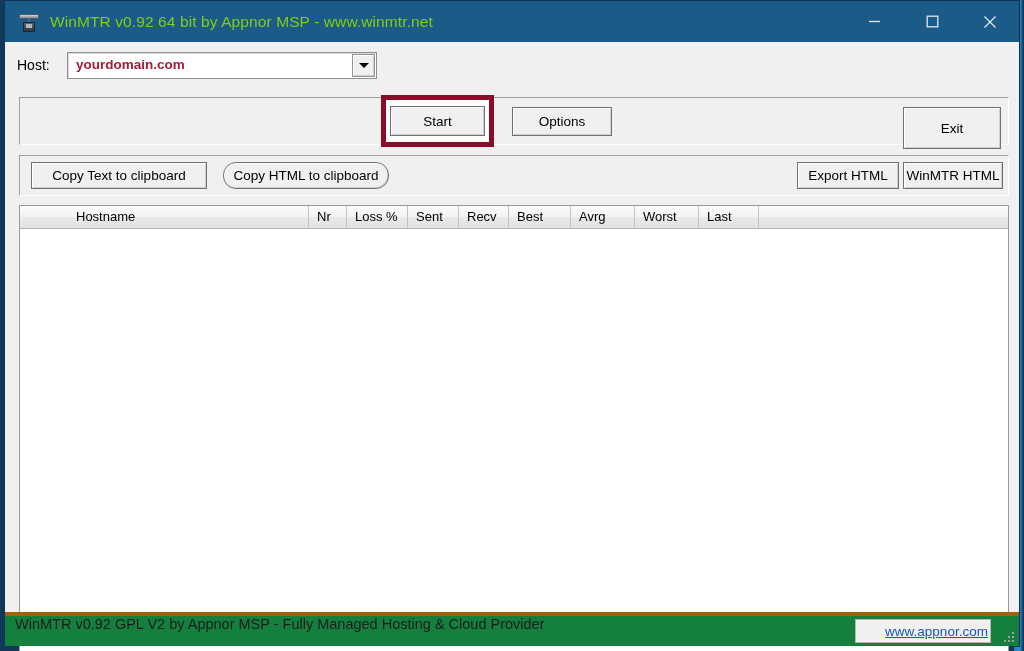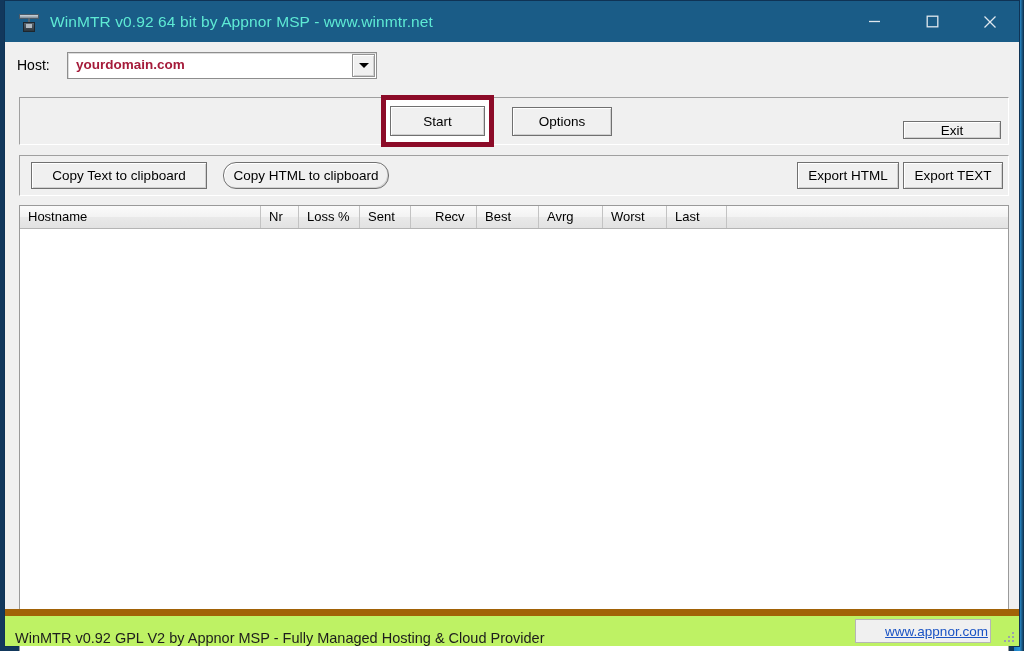--- a/index.html
+++ b/index.html
@@ -83,21 +83,21 @@
     border: 1px solid #1d262d;
     box-sizing: border-box;
   }
   #app-icon .screen {
     position: absolute;
     left: 8px; top: 13px;
     width: 6px; height: 4px;
     background: #aeb8c0;
   }
   #title-text {
-    color: #5eead4;
+    color: #84cc16;
     font-size: 15.5px;
     letter-spacing: 0.1px;
     white-space: nowrap;
   }
   #window-controls {
     position: absolute;
     right: 0;
     top: 0;
     height: 41px;
     display: flex;
@@ -217,21 +217,21 @@
   #btn-start {
     position: absolute;
     left: 385px;
     top: 64px;
     width: 95px;
     height: 30px;
     z-index: 6;
   }
 
   #btn-options { left: 507px; top: 65px; width: 100px; height: 29px; }
-  #btn-exit    { left: 898px; top: 79px; width: 98px;  height: 18px; }
+  #btn-exit    { left: 898px; top: 65px; width: 98px;  height: 42px; }
 
   
   #clip-group {
     left: 14px;
     top: 113px;
     width: 990px;
     height: 41px;
   }
   #btn-copy-text { left: 26px;  top: 120px; width: 176px; height: 27px; }
   #btn-copy-html { left: 218px; top: 120px; width: 166px; height: 27px; border-radius: 13px; }
@@ -272,25 +272,25 @@
   .col.filler { border-right: none; flex: 1 1 auto; }
   #list-body {
     height: 431px;
     background: #ffffff;
   }
 
   
   #statusbar {
     flex: 0 0 auto;
     height: 30px;
-    background: #bef264;
-    border-top: 7px solid #a16207;
+    background: #15803d;
+    border-top: 4px solid #a16207;
     position: relative;
     display: flex;
-    align-items: flex-end;
+    align-items: flex-start;
   }
   #status-text {
     margin-left: 10px;
     font-size: 14.5px;
     color: #1d1d1d;
     white-space: nowrap;
   }
   #status-link-pane {
     position: absolute;
     right: 28px;
@@ -374,29 +374,29 @@
       <div class="btn" id="btn-start">Start</div>
 
       <div class="btn" id="btn-options">Options</div>
       <div class="btn" id="btn-exit">Exit</div>
 
       <div class="groupbox" id="clip-group"></div>
 
       <div class="btn" id="btn-copy-text">Copy Text to clipboard</div>
       <div class="btn" id="btn-copy-html">Copy HTML to clipboard</div>
       <div class="btn" id="btn-export-text">Export HTML</div>
-      <div class="btn" id="btn-export-html">Export TEXT</div>
+      <div class="btn" id="btn-export-html">WinMTR HTML</div>
 
       <div id="listview">
         <div id="list-header">
-            <div class="col" style="width: 241px;">Hostname</div>
+            <div class="col" style="width: 241px; margin-left: 48px;">Hostname</div>
             <div class="col" style="width: 38px;">Nr</div>
             <div class="col" style="width: 61px;">Loss %</div>
             <div class="col" style="width: 51px;">Sent</div>
-            <div class="col" style="width: 50px; margin-left: 16px;">Recv</div>
+            <div class="col" style="width: 50px;">Recv</div>
             <div class="col" style="width: 62px;">Best</div>
             <div class="col" style="width: 64px;">Avrg</div>
             <div class="col" style="width: 64px;">Worst</div>
             <div class="col" style="width: 60px;">Last</div>
             <div class="col filler"></div>
           </div>
         <div id="list-body"></div>
       </div>
 
     </div>

